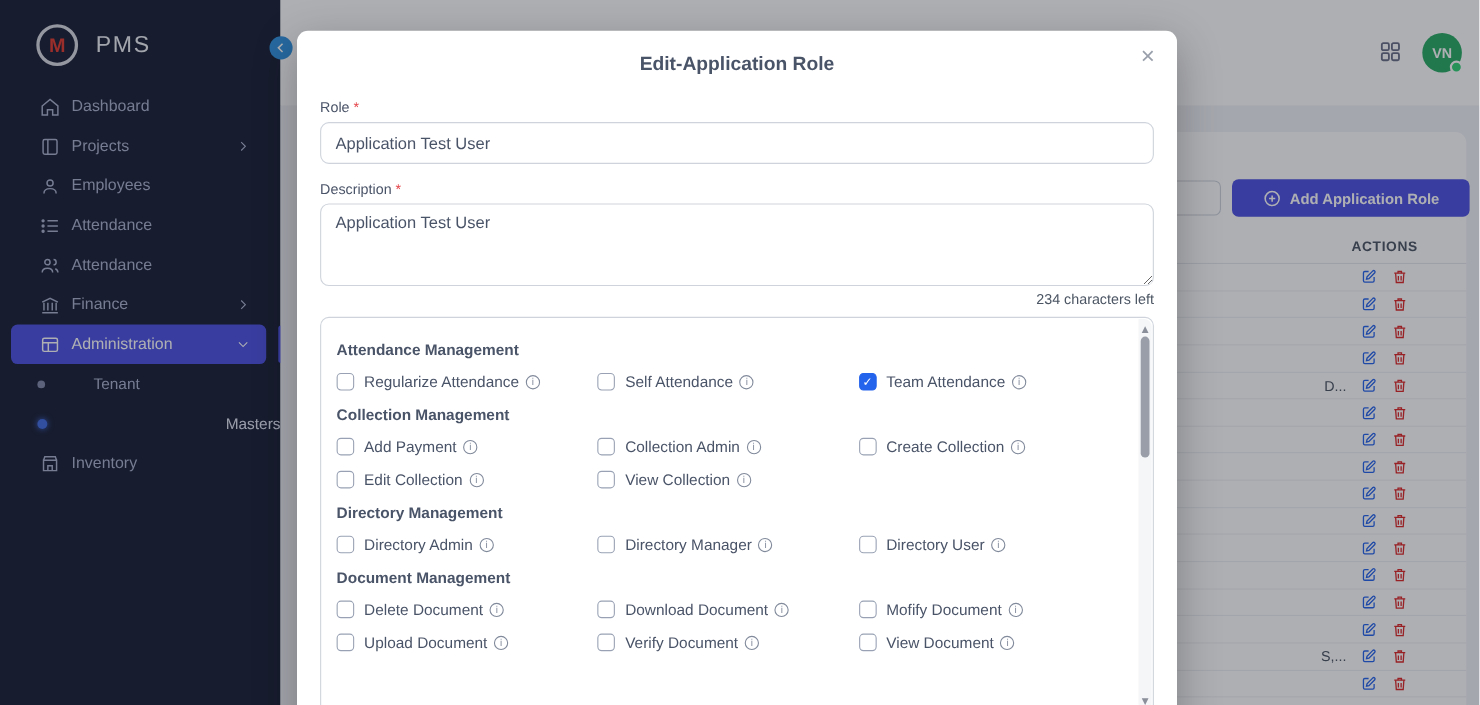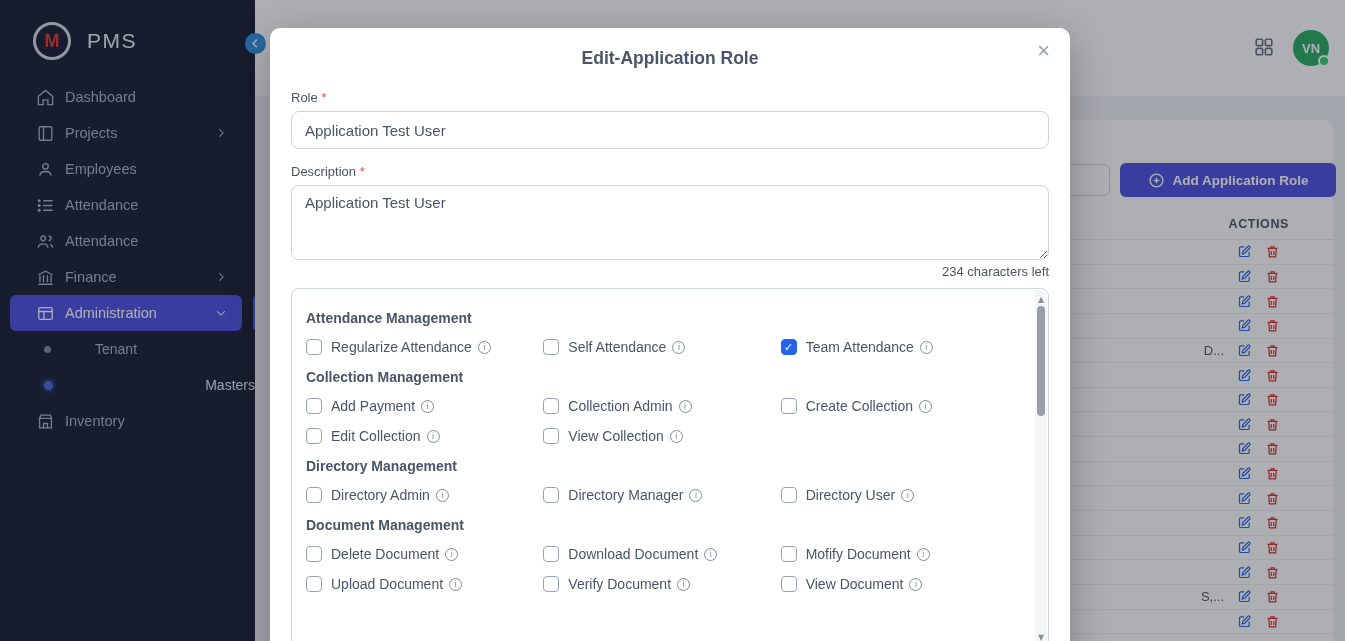--- a/index.html
+++ b/index.html
@@ -10,21 +10,21 @@
   .sidebar{position:absolute;left:0;top:0;width:255px;height:641px;background:#181e33;z-index:1;}
   .logo-row{display:flex;align-items:center;gap:16px;padding:22px 0 0 33px;}
   .logo-badge{width:38px;height:38px;border-radius:50%;border:3px solid #d8dae2;display:flex;align-items:center;justify-content:center;color:#e0392e;font-weight:800;font-size:18px;}
   .logo-text{color:#eef0f6;font-size:21px;font-weight:400;letter-spacing:1.5px;}
   .nav{margin-top:19px;}
   .nav-item{position:relative;display:flex;align-items:center;gap:10px;height:36px;margin:0 13px 0 10px;padding-left:26px;color:#a9b1cd;font-size:14.5px;border-radius:6px;cursor:pointer;}
   .nav-item .nav-ic{display:flex;width:19px;flex:0 0 19px;}
   .nav-item .chev{position:absolute;right:14px;display:flex;}
   .nav-item.active{background:#4b50e0;color:#fff;}
   .nav-item.active::after{content:"";position:absolute;right:-16px;top:1px;width:5px;height:34px;border-radius:3px;background:#4b50e0;}
-  .sub-item{display:flex;align-items:center;height:36px;padding-left:44px;color:#a9b1cd;font-size:14px;cursor:pointer;}
+  .sub-item{display:flex;align-items:center;height:36px;padding-left:34px;color:#a9b1cd;font-size:14px;cursor:pointer;}
   .sub-item .dot{width:7px;height:7px;border-radius:50%;background:#8189a8;margin-right:44px;flex:0 0 auto;}
   .sub-item.active{color:#dfe3f2;justify-content:space-between;}
   .sub-item.active .dot{width:9px;height:9px;background:#3f6ae0;box-shadow:0 0 6px #3f6ae0;margin-right:42px;}
   .collapse-btn{position:absolute;left:245px;top:33px;width:21px;height:21px;border-radius:50%;background:#2f93e0;z-index:2;display:flex;align-items:center;justify-content:center;cursor:pointer;}
 
   
   .topbar{position:absolute;left:255px;top:0;right:0;height:96px;background:#ffffff;z-index:1;}
   .grid-icon{position:absolute;right:70px;top:36px;width:22px;height:22px;color:#676d87;cursor:pointer;display:flex;}
   .avatar{position:absolute;right:16px;top:30px;width:36px;height:36px;border-radius:50%;background:#27ab62;color:#fff;font-size:13px;font-weight:700;display:flex;align-items:center;justify-content:center;cursor:pointer;}
   .avatar-dot{position:absolute;right:-1px;bottom:-1px;width:12px;height:12px;border-radius:50%;background:#2fd374;border:2px solid #fff;}

